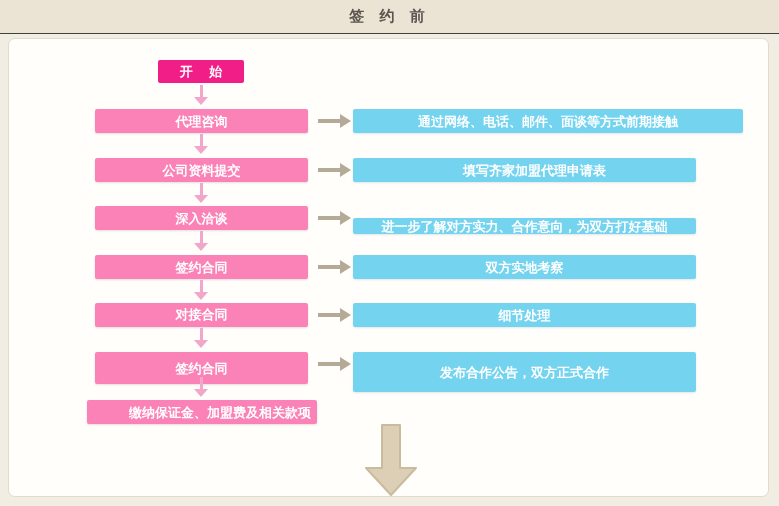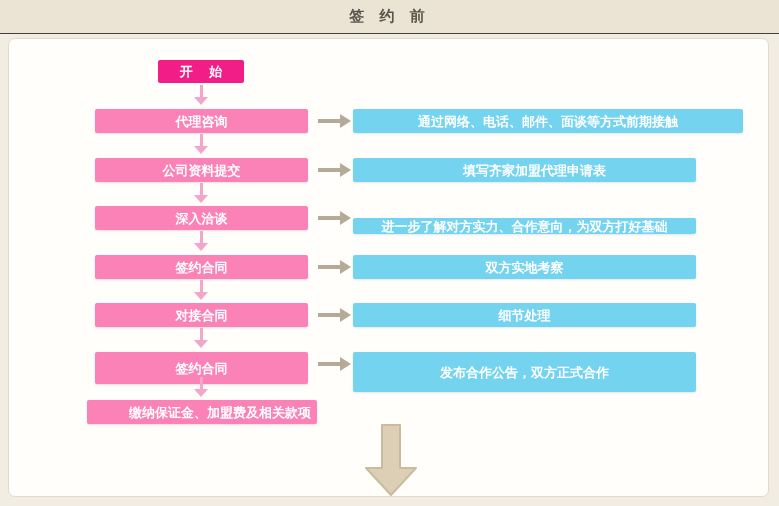--- a/index.html
+++ b/index.html
@@ -105,21 +105,21 @@
   <div class="harrow" style="left:309px;top:221px;">
     <span class="stem"></span>
     <span class="head"></span>
   </div>
   <div class="box blue" style="left:344px;top:216px;width:343px;height:24px;">双方实地考察</div>
   <div class="varrow" style="left:185px;top:241px;">
     <span class="stem"></span>
     <span class="head"></span>
   </div>
 
-  <div class="box pink" style="left:86px;top:264px;width:213px;height:24px;">对接合同</div>
+  <div class="box pink" style="left:86px;top:264px;width:213px;height:24px;font-family:Liberation Mono, monospace;">对接合同</div>
   <div class="harrow" style="left:309px;top:269px;">
     <span class="stem"></span>
     <span class="head"></span>
   </div>
   <div class="box blue" style="left:344px;top:264px;width:343px;height:24px;">细节处理</div>
   <div class="varrow" style="left:185px;top:289px;">
     <span class="stem"></span>
     <span class="head"></span>
   </div>
 

